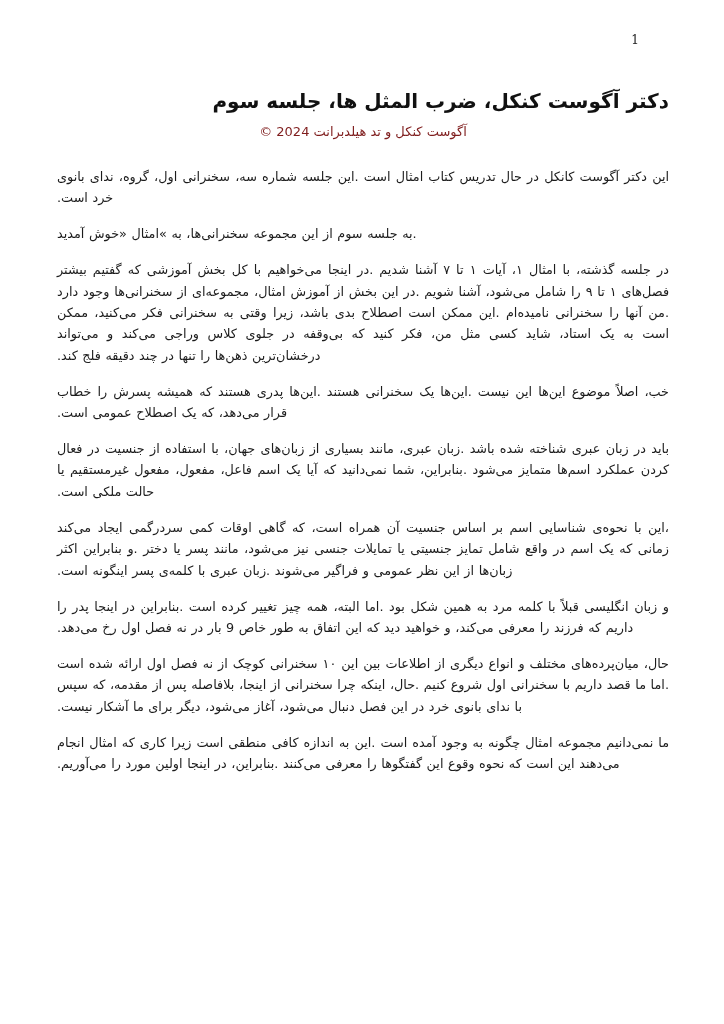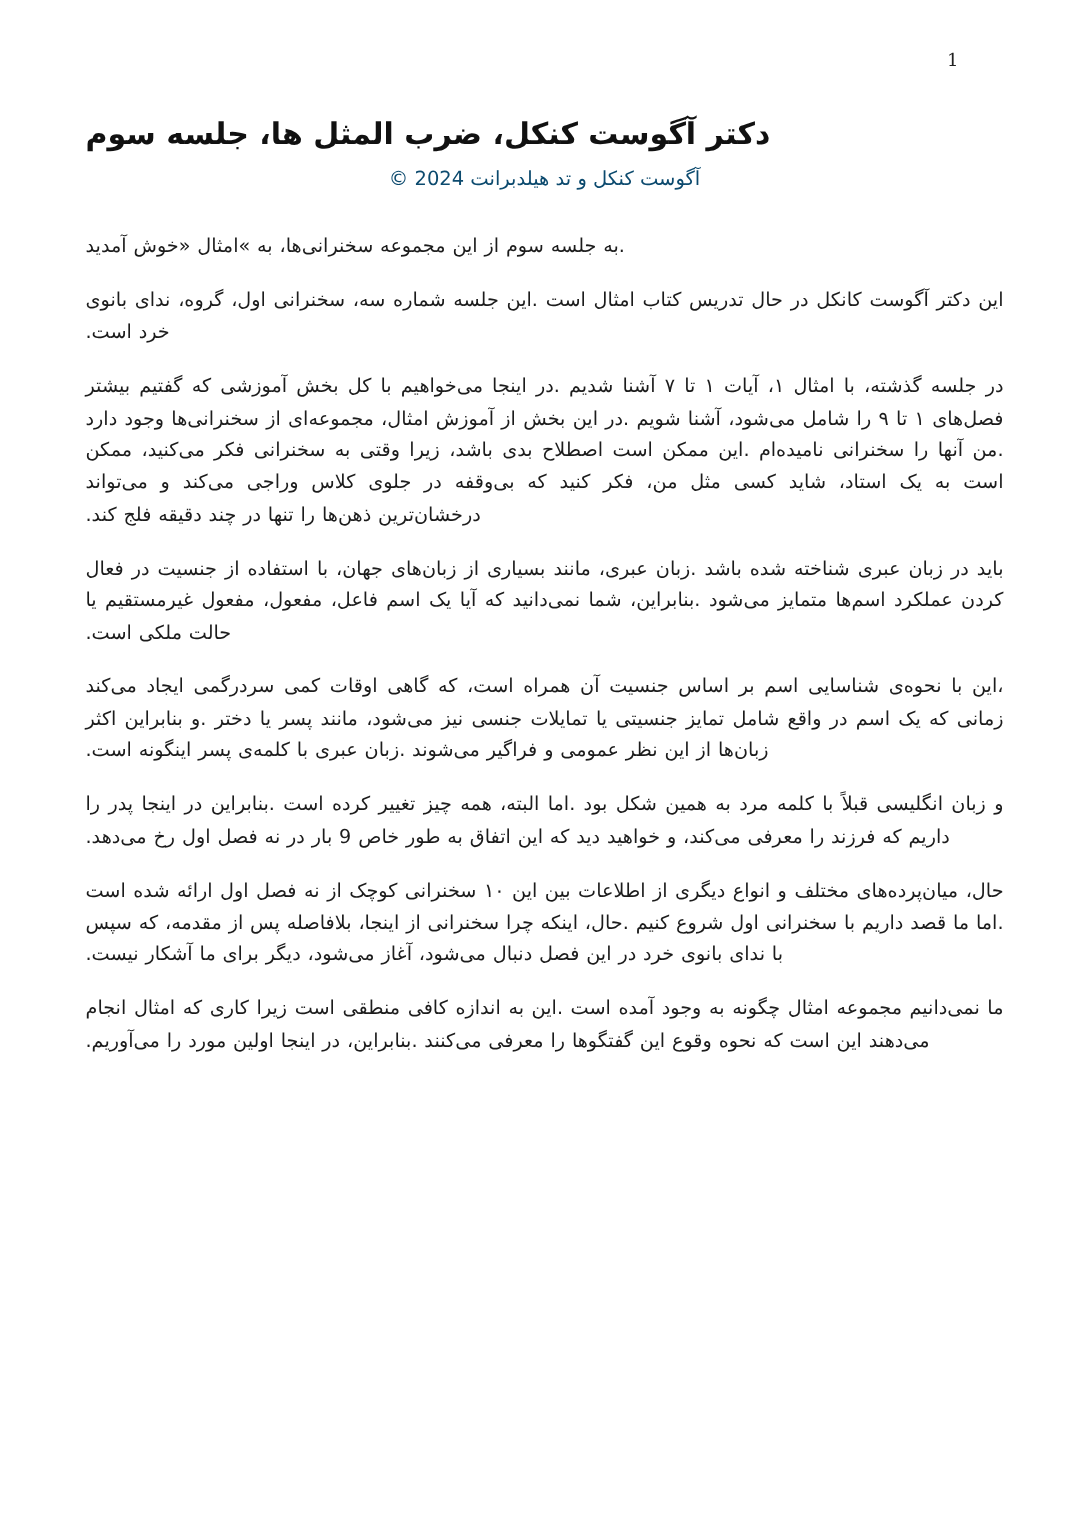--- a/index.html
+++ b/index.html
@@ -25,31 +25,31 @@
     font-family: "DejaVu Serif", serif;
   }
   .content {
     position: absolute;
     top: 72px;
     left: 57px;
     right: 55px;
     direction: rtl;
   }
   .doc-title {
-    margin: 4px 0 9px 0;
-    text-align: left;
+    margin: 16px 0 9px 0;
+    text-align: right;
     font-size: 20px;
     font-weight: bold;
     color: #111111;
     line-height: 1.35;
   }
   .copyright {
     text-align: center;
     font-size: 13px;
-    color: #0c4a6e;
+    color: #7f1d1d;
     margin: 0 0 27px 0;
   }
   .doc-body p.para {
     margin: 0 0 14.5px 0;
     font-size: 12.8px;
     line-height: 21.4px;
     text-align: justify;
     text-align-last: left;
     -moz-text-align-last: left;
     word-spacing: 0.5px;
@@ -61,23 +61,24 @@
 
 <div class="page">
   <div class="page-number">1</div>
 
   <div class="content">
     <h1 class="doc-title">دکتر آگوست کنکل، ضرب المثل ها، جلسه سوم</h1>
 
     <div class="copyright">آگوست کنکل و تد هیلدبرانت 2024 ©</div>
 
     <div class="doc-body">
+      <p class="para">این دکتر آگوست کانکل در حال تدریس کتاب امثال است .این جلسه شماره سه، سخنرانی اول، گروه، ندای بانوی خرد است.</p>
       <p class="para">.به جلسه سوم از این مجموعه سخنرانی‌ها، به »امثال «خوش آمدید</p>
-      <p class="para">این دکتر آگوست کانکل در حال تدریس کتاب امثال است .این جلسه شماره سه، سخنرانی اول، گروه، ندای بانوی خرد است.</p>
       <p class="para">در جلسه گذشته، با امثال ۱، آیات ۱ تا ۷ آشنا شدیم .در اینجا می‌خواهیم با کل بخش آموزشی که گفتیم بیشتر فصل‌های ۱ تا ۹ را شامل می‌شود، آشنا شویم .در این بخش از آموزش امثال، مجموعه‌ای از سخنرانی‌ها وجود دارد .من آنها را سخنرانی نامیده‌ام .این ممکن است اصطلاح بدی باشد، زیرا وقتی به سخنرانی فکر می‌کنید، ممکن است به یک استاد، شاید کسی مثل من، فکر کنید که بی‌وقفه در جلوی کلاس وراجی می‌کند و می‌تواند درخشان‌ترین ذهن‌ها را تنها در چند دقیقه فلج کند.</p>
+      <p class="para">خب، اصلاً موضوع این‌ها این نیست .این‌ها یک سخنرانی هستند .این‌ها پدری هستند که همیشه پسرش را خطاب قرار می‌دهد، که یک اصطلاح عمومی است.</p>
       <p class="para">باید در زبان عبری شناخته شده باشد .زبان عبری، مانند بسیاری از زبان‌های جهان، با استفاده از جنسیت در فعال کردن عملکرد اسم‌ها متمایز می‌شود .بنابراین، شما نمی‌دانید که آیا یک اسم فاعل، مفعول، مفعول غیرمستقیم یا حالت ملکی است.</p>
       <p class="para">،این با نحوه‌ی شناسایی اسم بر اساس جنسیت آن همراه است، که گاهی اوقات کمی سردرگمی ایجاد می‌کند زمانی که یک اسم در واقع شامل تمایز جنسیتی یا تمایلات جنسی نیز می‌شود، مانند پسر یا دختر .و بنابراین اکثر زبان‌ها از این نظر عمومی و فراگیر می‌شوند .زبان عبری با کلمه‌ی پسر اینگونه است.</p>
       <p class="para">و زبان انگلیسی قبلاً با کلمه مرد به همین شکل بود .اما البته، همه چیز تغییر کرده است .بنابراین در اینجا پدر را داریم که فرزند را معرفی می‌کند، و خواهید دید که این اتفاق به طور خاص 9 بار در نه فصل اول رخ می‌دهد.</p>
       <p class="para">حال، میان‌پرده‌های مختلف و انواع دیگری از اطلاعات بین این ۱۰ سخنرانی کوچک از نه فصل اول ارائه شده است .اما ما قصد داریم با سخنرانی اول شروع کنیم .حال، اینکه چرا سخنرانی از اینجا، بلافاصله پس از مقدمه، که سپس با ندای بانوی خرد در این فصل دنبال می‌شود، آغاز می‌شود، دیگر برای ما آشکار نیست.</p>
       <p class="para">ما نمی‌دانیم مجموعه امثال چگونه به وجود آمده است .این به اندازه کافی منطقی است زیرا کاری که امثال انجام می‌دهند این است که نحوه وقوع این گفتگوها را معرفی می‌کنند .بنابراین، در اینجا اولین مورد را می‌آوریم.</p>
     </div>
   </div>
 </div>
 
 </body></html>

